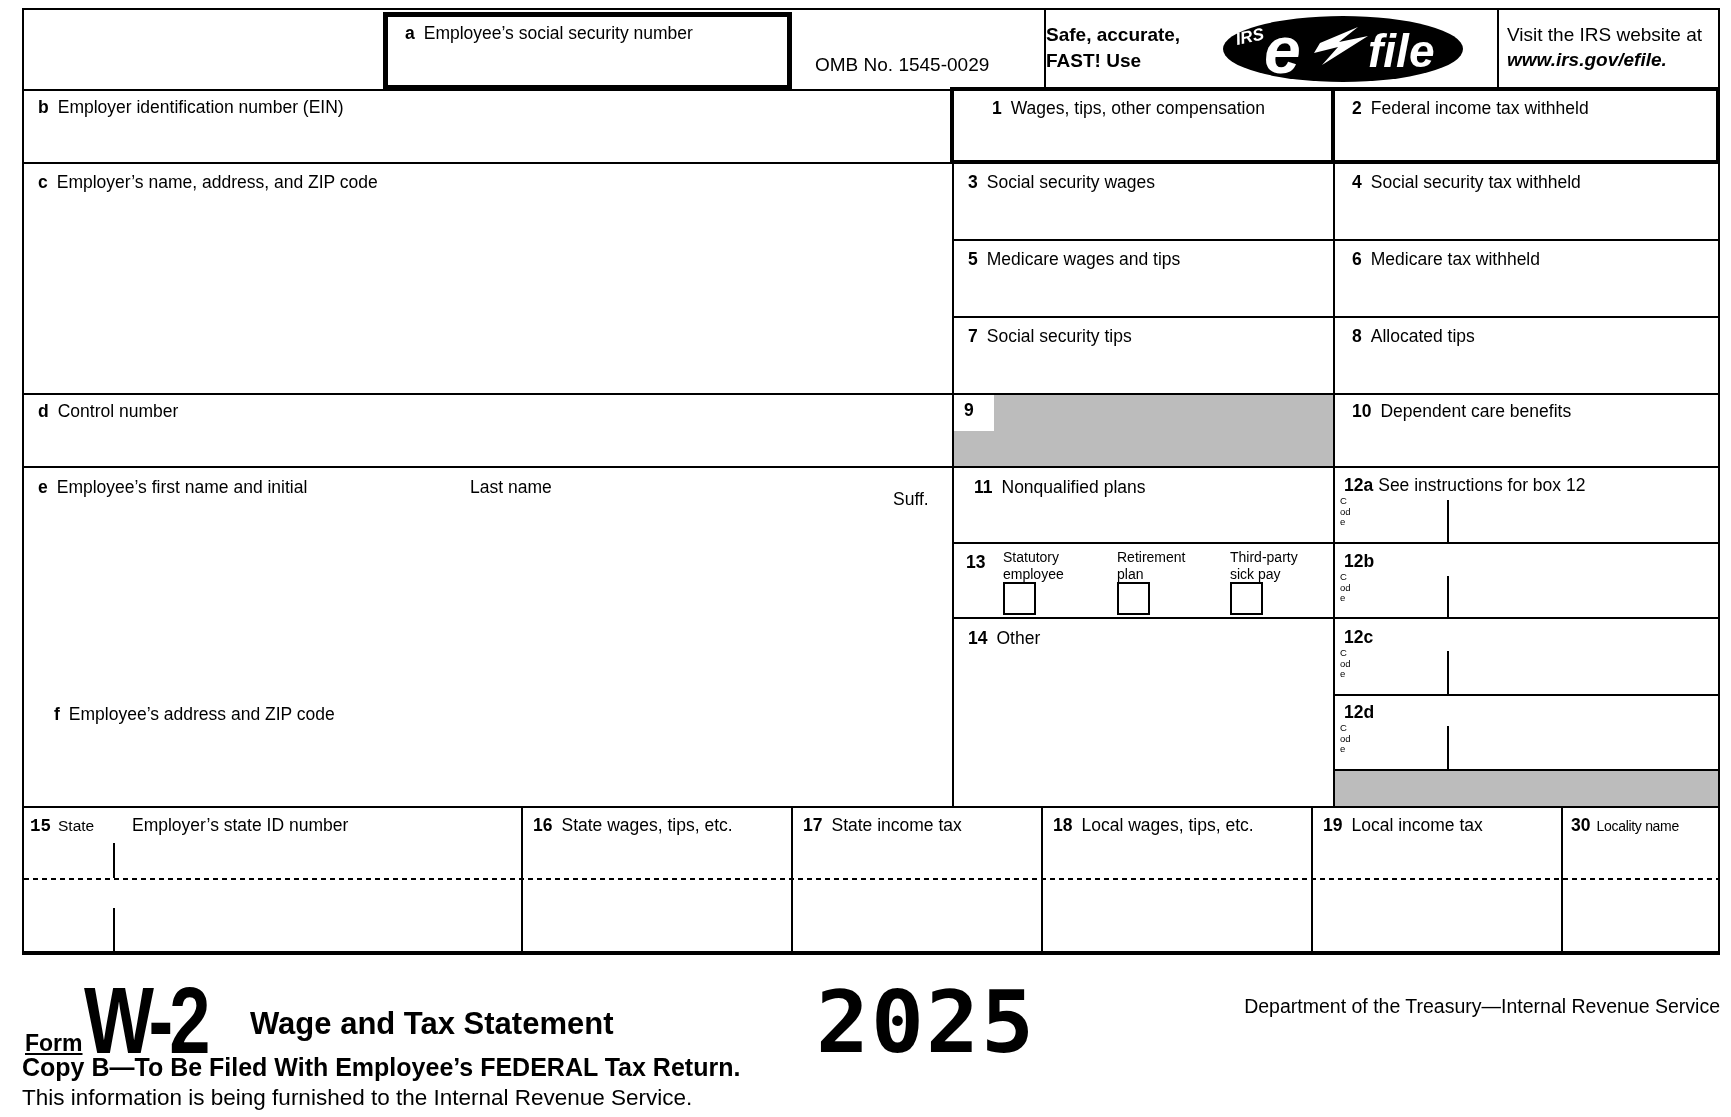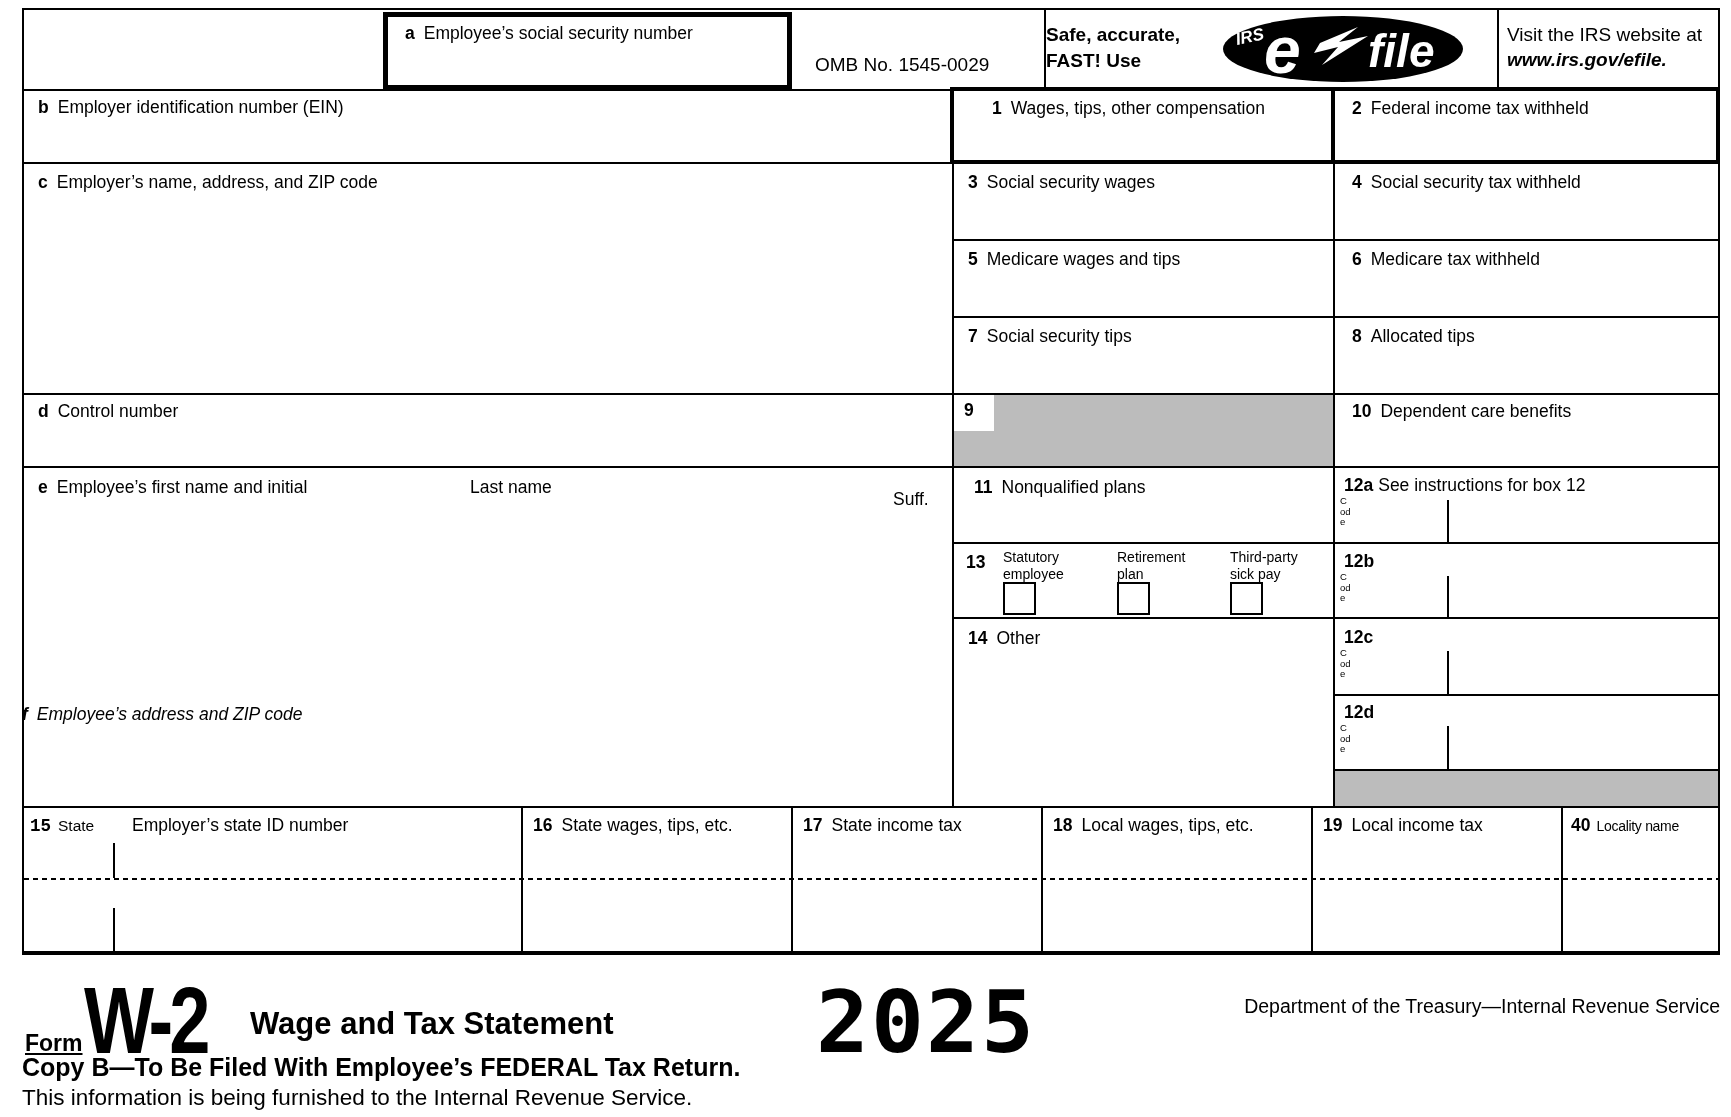--- a/index.html
+++ b/index.html
@@ -127,21 +127,21 @@
     <span class="num">c</span><span>Employer’s name, address, and ZIP code</span>
   </div>
   <div class="lbl" style="left:38px;top:401px;">
     <span class="num">d</span><span>Control number</span>
   </div>
   <div class="lbl" style="left:38px;top:477px;">
     <span class="num">e</span><span>Employee’s first name and initial</span>
   </div>
   <div class="lbl" style="left:470px;top:477px;">Last name</div>
   <div class="lbl" style="left:893px;top:477px;margin-top:12px;">Suff.</div>
-  <div class="lbl" style="left:22px;top:704px;font-style:italic;">
+  <div class="lbl" style="left:54px;top:704px;">
     <span class="num">f</span><span>Employee’s address and ZIP code</span>
   </div>
 
   <div class="lbl" style="left:968px;top:98px;margin-left:24px;">
     <span class="num">1</span><span>Wages, tips, other compensation</span>
   </div>
   <div class="lbl" style="left:1352px;top:98px;">
     <span class="num">2</span><span>Federal income tax withheld</span>
   </div>
   <div class="lbl" style="left:968px;top:172px;">
@@ -216,21 +216,21 @@
   <div class="lbl" style="left:803px;top:815px;text-align:center;">
     <span class="num">17</span><span>State income tax</span>
   </div>
   <div class="lbl" style="left:1053px;top:815px;">
     <span class="num">18</span><span>Local wages, tips, etc.</span>
   </div>
   <div class="lbl" style="left:1323px;top:815px;">
     <span class="num">19</span><span>Local income tax</span>
   </div>
   <div class="lbl" style="left:1571px;top:815px;">
-    <span class="num" style="margin-right:6px;">40</span><span style="font-size:14px;letter-spacing:-0.3px;">Locality name</span>
+    <span class="num" style="margin-right:6px;">30</span><span style="font-size:14px;letter-spacing:-0.3px;">Locality name</span>
   </div>
 
   <div style="position:absolute;left:25px;top:1030px;font-size:23px;font-weight:bold;text-decoration:underline;">Form</div>
   <div id="w2num">W-2</div>
   <div style="position:absolute;left:250px;top:1006px;font-size:31px;font-weight:bold;">Wage and Tax Statement</div>
   <div id="year">2025</div>
   <div style="position:absolute;left:1000px;top:995px;width:720px;text-align:right;font-size:19.5px;">Department of the Treasury—Internal Revenue Service</div>
   <div style="position:absolute;left:22px;top:1053px;font-size:25px;font-weight:bold;">Copy B—To Be Filed With Employee’s FEDERAL Tax Return.</div>
   <div style="position:absolute;left:22px;top:1085px;font-size:22.5px;">This information is being furnished to the Internal Revenue Service.</div>
 

